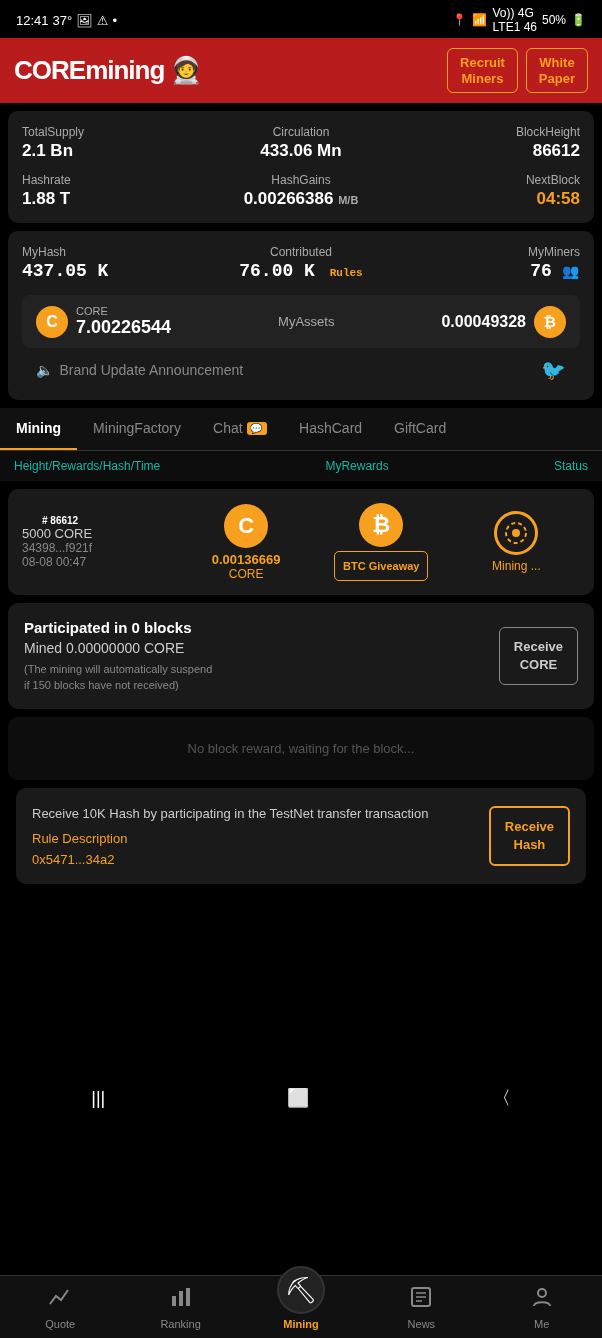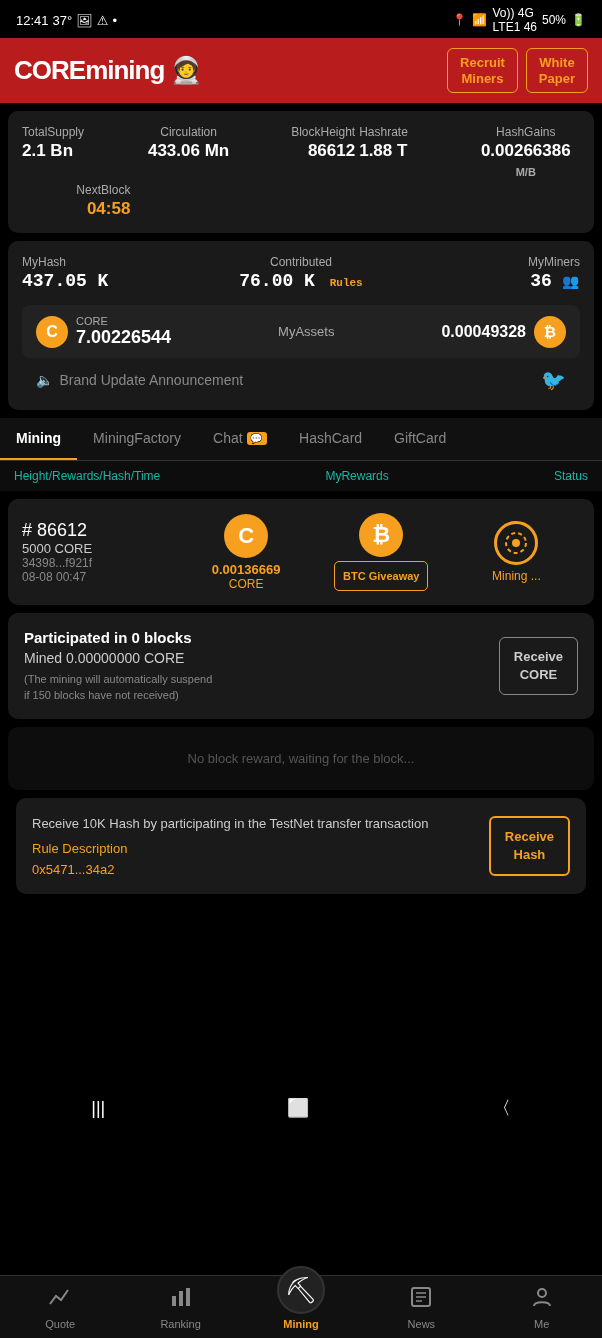--- a/index.html
+++ b/index.html
@@ -57,22 +57,22 @@
 
     
     .stats-panel {
       background: #1a1a1a;
       margin: 8px;
       border-radius: 10px;
       padding: 14px;
     }
     .stats-grid {
       display: grid;
-      grid-template-columns: 1fr 1fr 1fr 1fr 1fr;
-      gap: 2px 4px;
+      grid-template-columns: 1fr 1fr 1fr;
+      gap: 12px 4px;
     }
     .stat-item { }
     .stat-label {
       color: #aaa;
       font-size: 12px;
       margin-bottom: 2px;
     }
     .stat-value {
       color: #fff;
       font-size: 17px;
@@ -185,21 +185,21 @@
       background: #1a1a1a;
       margin: 8px;
       border-radius: 10px;
       padding: 14px;
       display: grid;
       grid-template-columns: 1.2fr 1fr 1fr 1fr;
       gap: 8px;
       align-items: center;
     }
     .block-info { }
-    .block-num { font-size: 18px; color: #fff; font-weight: 400; }
+    .block-num { font-size: 10px; color: #fff; font-weight: 700; margin-left: 20px; }
     .block-reward { font-size: 13px; color: #ccc; }
     .block-hash { font-size: 12px; color: #888; }
     .block-time { font-size: 12px; color: #888; }
 
     .core-reward-container { text-align: center; }
     .core-reward-icon {
       width: 44px; height: 44px;
       background: #f7a020;
       border-radius: 50%;
       display: flex; align-items: center; justify-content: center;
@@ -428,21 +428,21 @@
     <div class="stat-item center">
       <div class="my-stat-label">Contributed</div>
       <div class="my-stat-value">
         <span>76.00 K</span>
         <span class="rules-link">Rules</span>
       </div>
     </div>
     <div class="stat-item right">
       <div class="my-stat-label">MyMiners</div>
       <div class="my-stat-value">
-        <span>36</span> <span class="miners-icon">👥</span>
+        <span>76</span> <span class="miners-icon">👥</span>
       </div>
     </div>
   </div>
 
   <div class="assets-row">
     <div class="asset-left">
       <div class="core-icon">C</div>
       <div>
         <div class="asset-label">CORE</div>
         <div class="asset-value">7.00226544</div>

